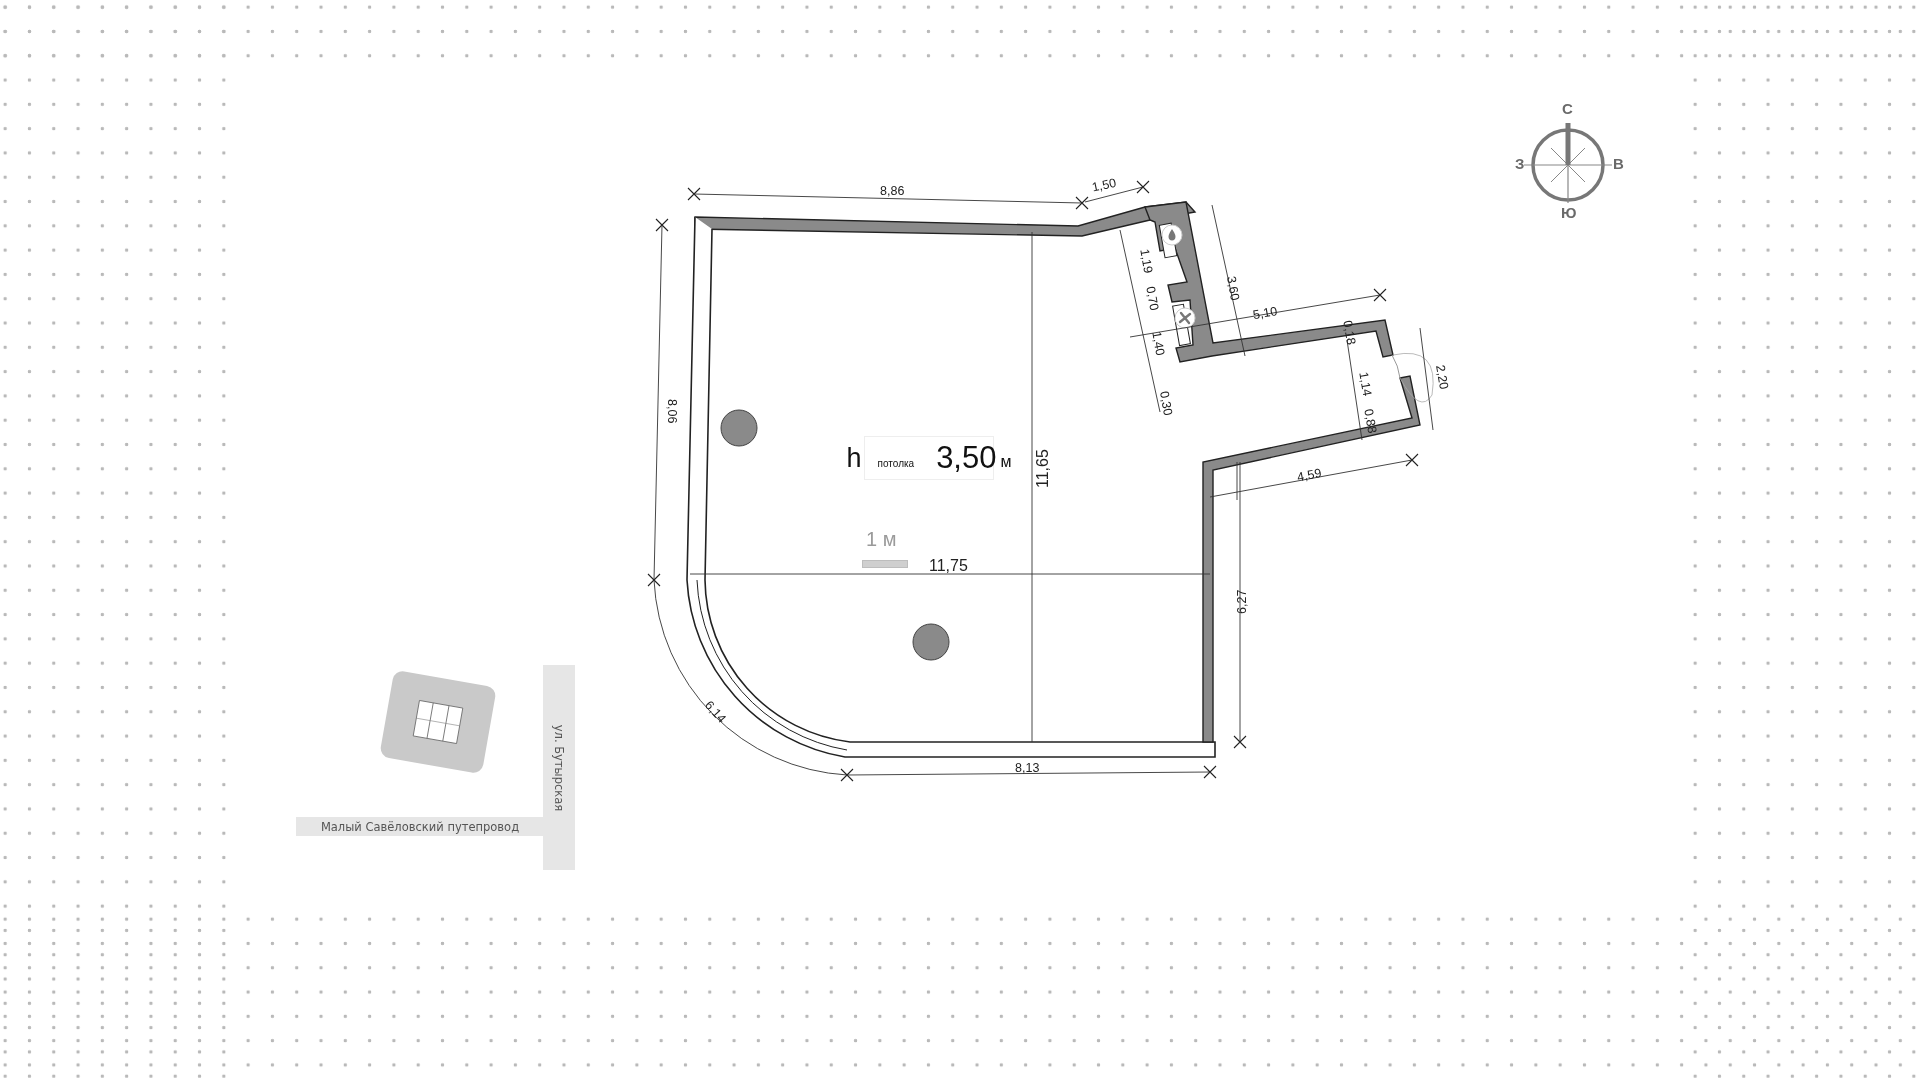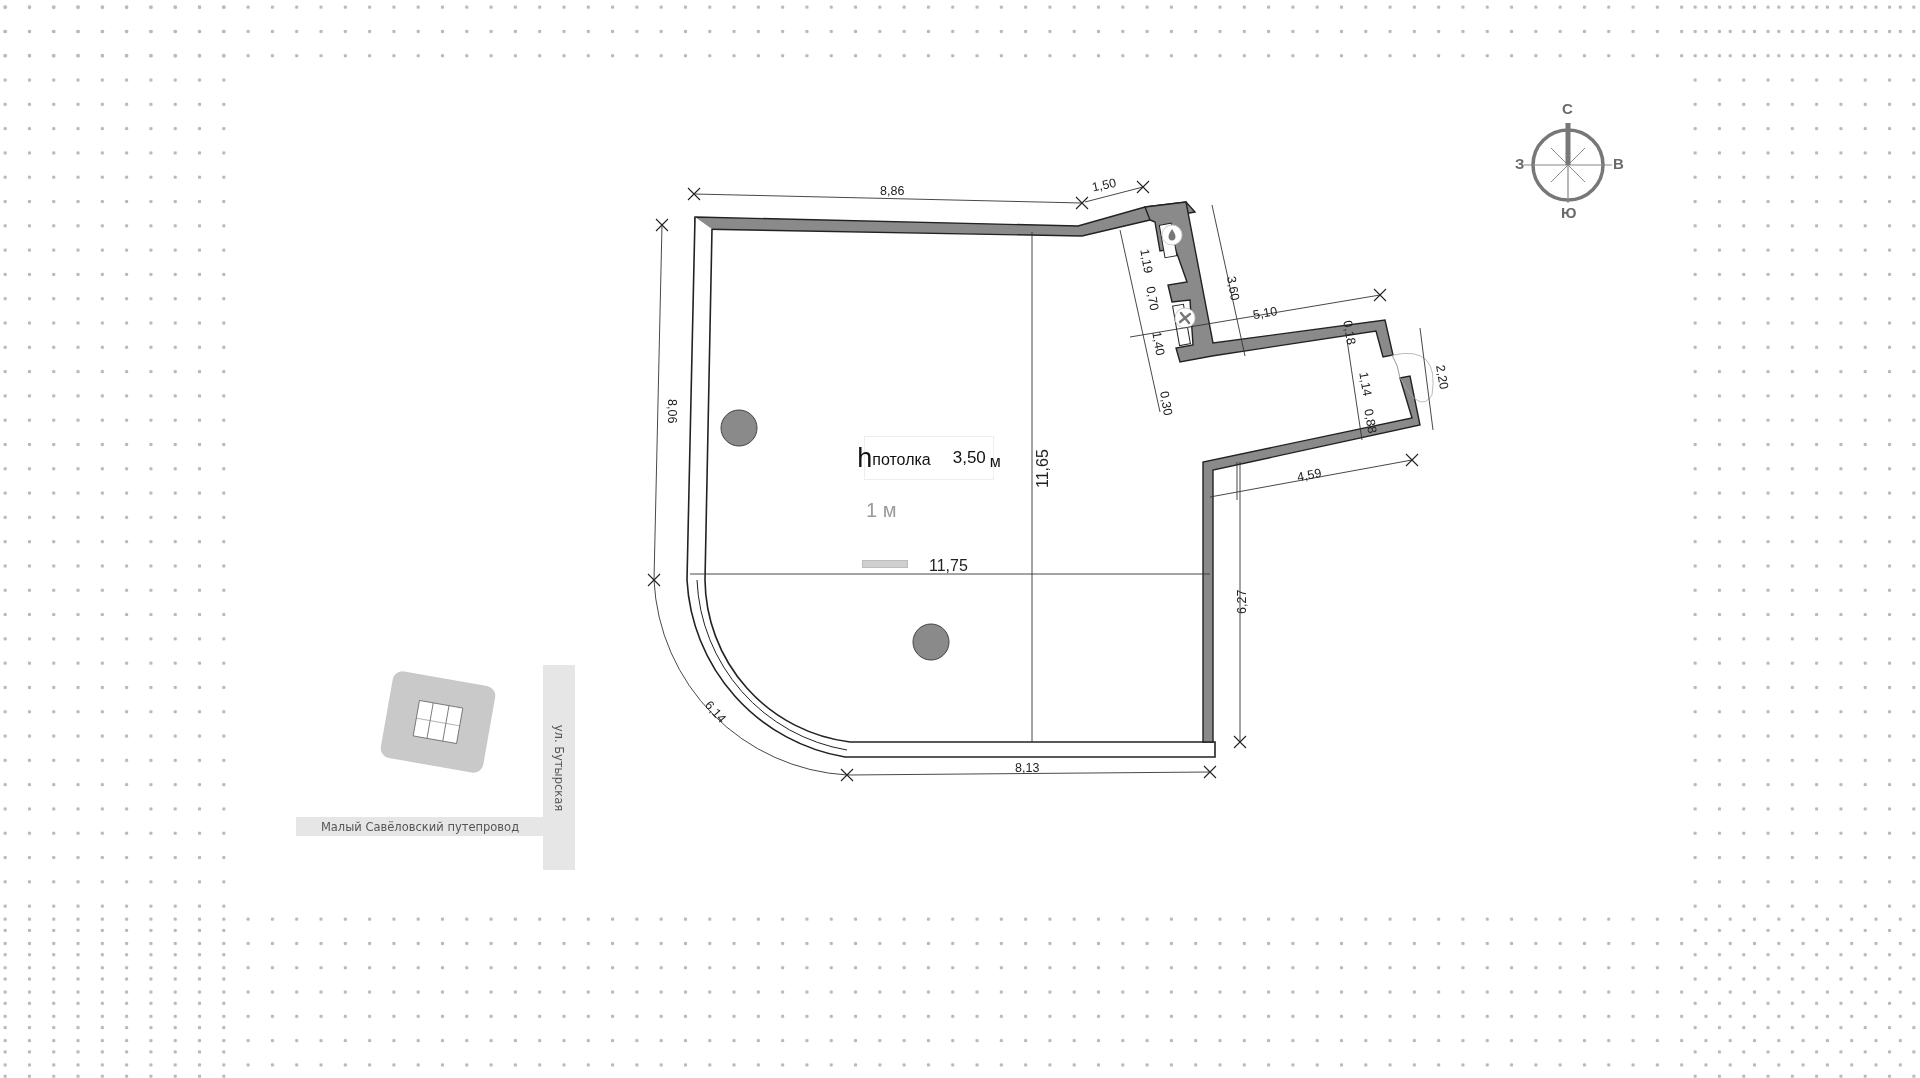--- a/index.html
+++ b/index.html
@@ -2,24 +2,24 @@
 <html><head>
 <meta charset="utf-8">
 <style>
   html, body { margin:0; padding:0; background:#ffffff; }
   body { width:1920px; height:1078px; position:relative; overflow:hidden; font-family:"Liberation Sans", sans-serif; }
   .dots { position:absolute; background-image: radial-gradient(circle, #b9b9b9 1.6px, transparent 2px); background-size:24.3px 24.3px; background-position:-7px -5px; }
   #plan { position:absolute; left:0; top:0; }
   .dim { font-family:"Liberation Sans", sans-serif; font-size:12.5px; fill:#222; }
   .ceil-box { position:absolute; left:864px; top:436px; width:128px; height:42px; background:#fff; border:1px solid #eee; display:flex; align-items:center; justify-content:center; color:#111; }
   .ceil-h { font-size:27px; line-height:1; }
-  .ceil-sub { font-size:16px; margin-right:22px; align-self:flex-end; margin-bottom:10px; }
-  .ceil-val { font-size:17px; }
+  .ceil-sub { font-size:10px; margin-right:22px; align-self:flex-end; margin-bottom:10px;padding-left:16px; }
+  .ceil-val { font-size:31px; }
   .ceil-unit { font-size:16px; margin-left:4px; align-self:flex-end; margin-bottom:8px; }
-  .scale-label { position:absolute; left:866px; top:499px; font-size:20px; color:#9a9a9a; }
+  .scale-label { position:absolute; left:866px; top:528px; font-size:20px; color:#9a9a9a; }
   .scale-bar { position:absolute; left:862px; top:560px; width:44px; height:6px; background:#cfcfcf; border:1px solid #bdbdbd; }
   .compass-lbl { position:absolute; font-size:15px; font-weight:bold; color:#6a6a6a; }
   .street-h { position:absolute; left:296px; top:817px; width:248px; height:19px; background:#e6e6e6; display:flex; align-items:center; justify-content:center; font-family:"DejaVu Sans", sans-serif; font-size:11.5px; color:#555; }
   .street-v { position:absolute; left:543px; top:665px; width:32px; height:205px; background:#e6e6e6; }
   .street-v span { position:absolute; left:50%; top:50%; transform:translate(-50%,-50%) rotate(90deg); white-space:nowrap; font-family:"DejaVu Sans", sans-serif; font-size:11.5px; color:#555; }
 </style>
 </head>
 <body>
 
 <div class="dots" style="left:0;top:0;width:1920px;height:58px;"></div>

